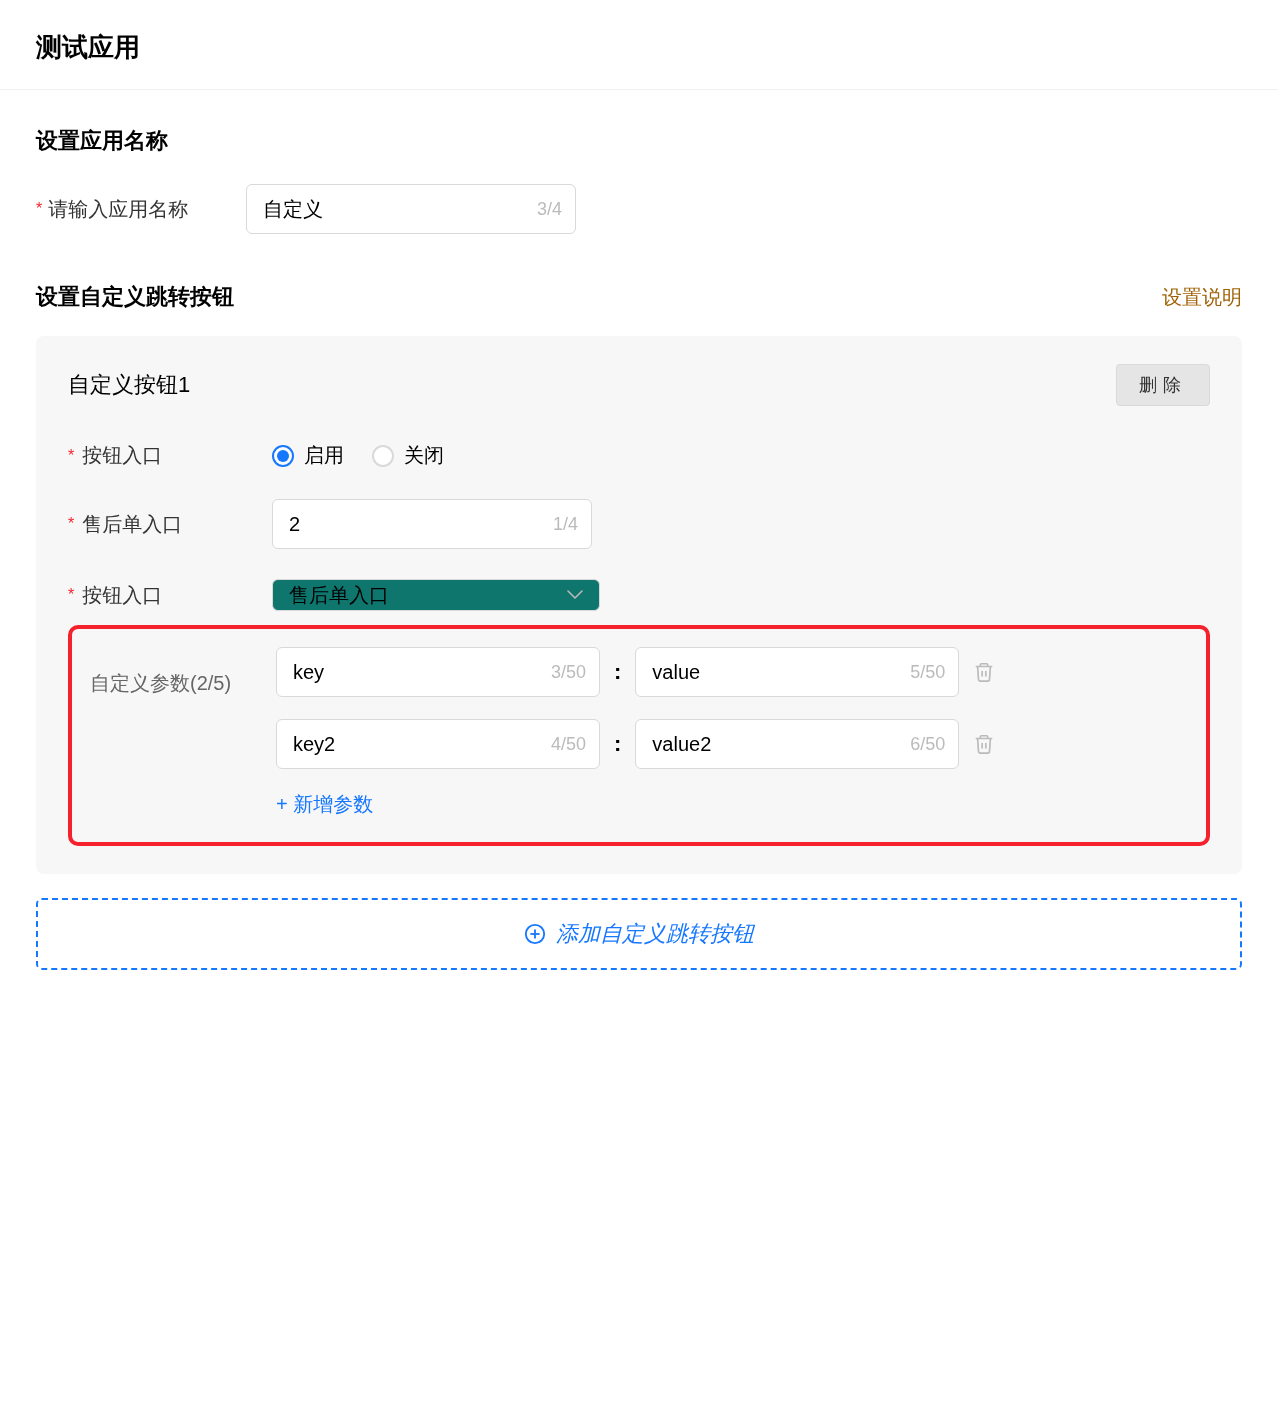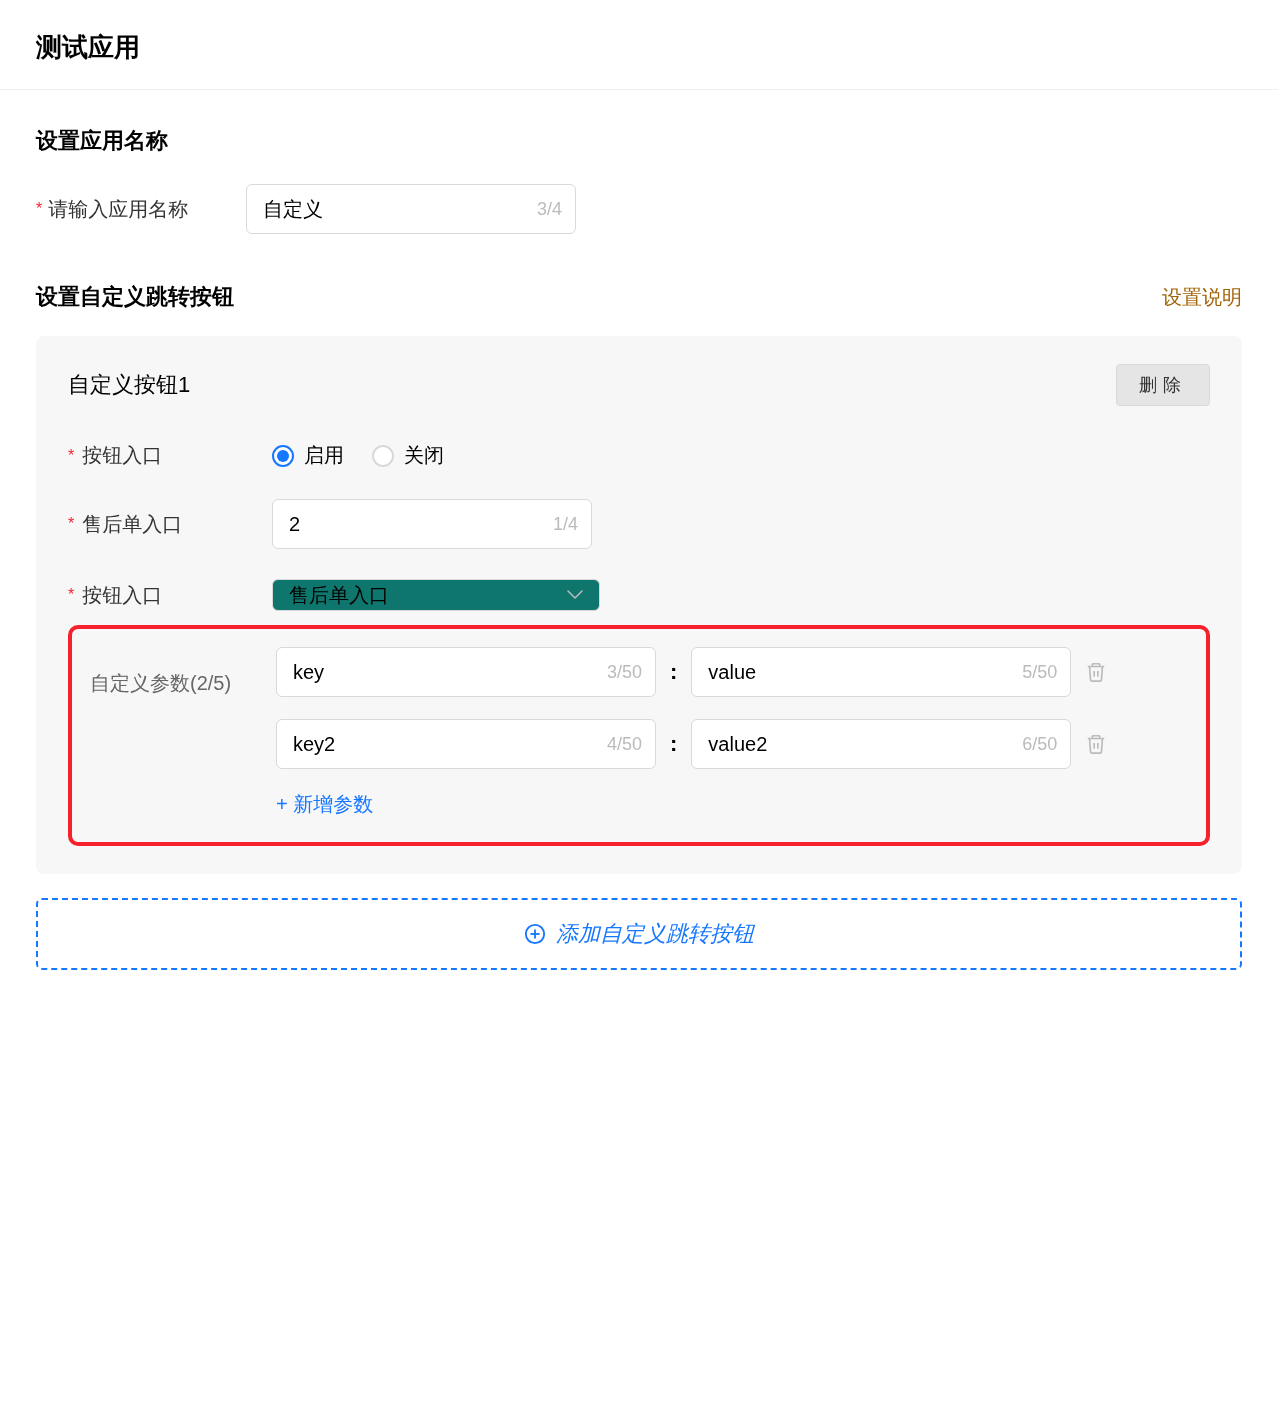--- a/index.html
+++ b/index.html
@@ -55,21 +55,21 @@
       border: 1px solid #d9d9d9;
       border-radius: 6px;
       padding: 0 60px 0 16px;
       font-size: 20px;
       color: #000;
       background: #fff;
       outline: none;
     }
     .text-input.w330 { width: 330px; }
     .text-input.w320 { width: 320px; }
-    .text-input.w328 { width: 380px; }
+    .text-input.w328 { width: 324px; }
     .input-counter {
       position: absolute;
       right: 14px;
       top: 50%;
       transform: translateY(-50%);
       color: #bbb;
       font-size: 18px;
       pointer-events: none;
     }
     .section-header-row {

